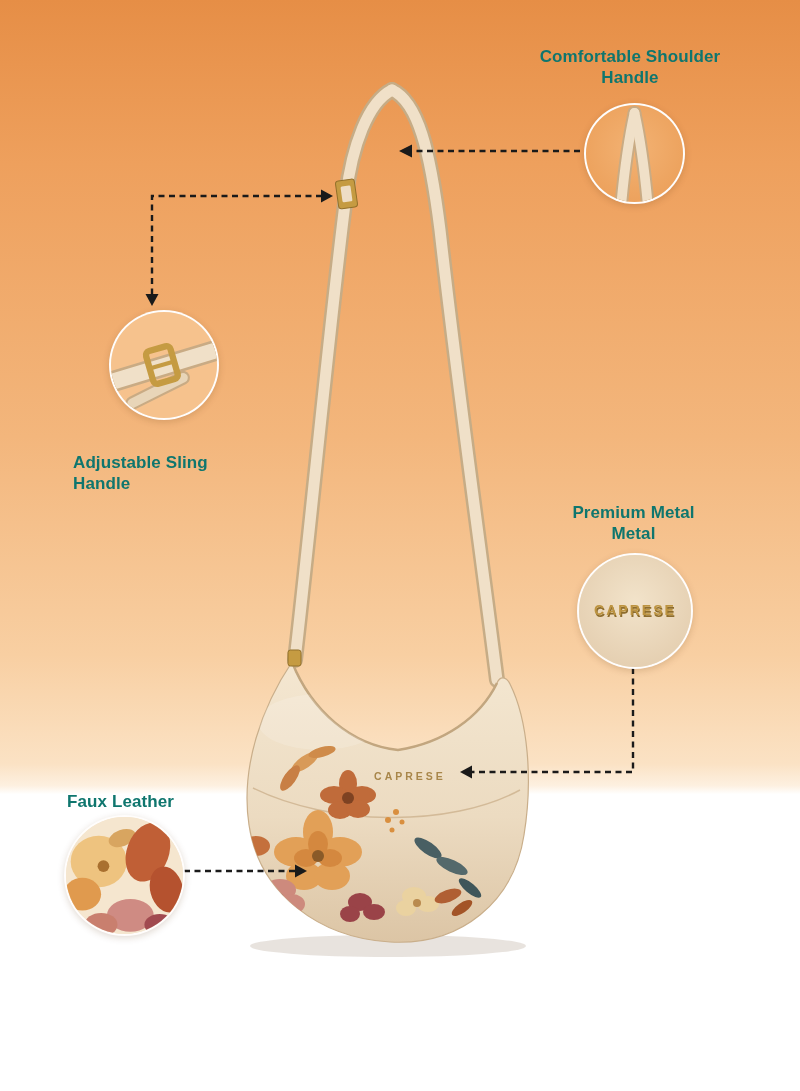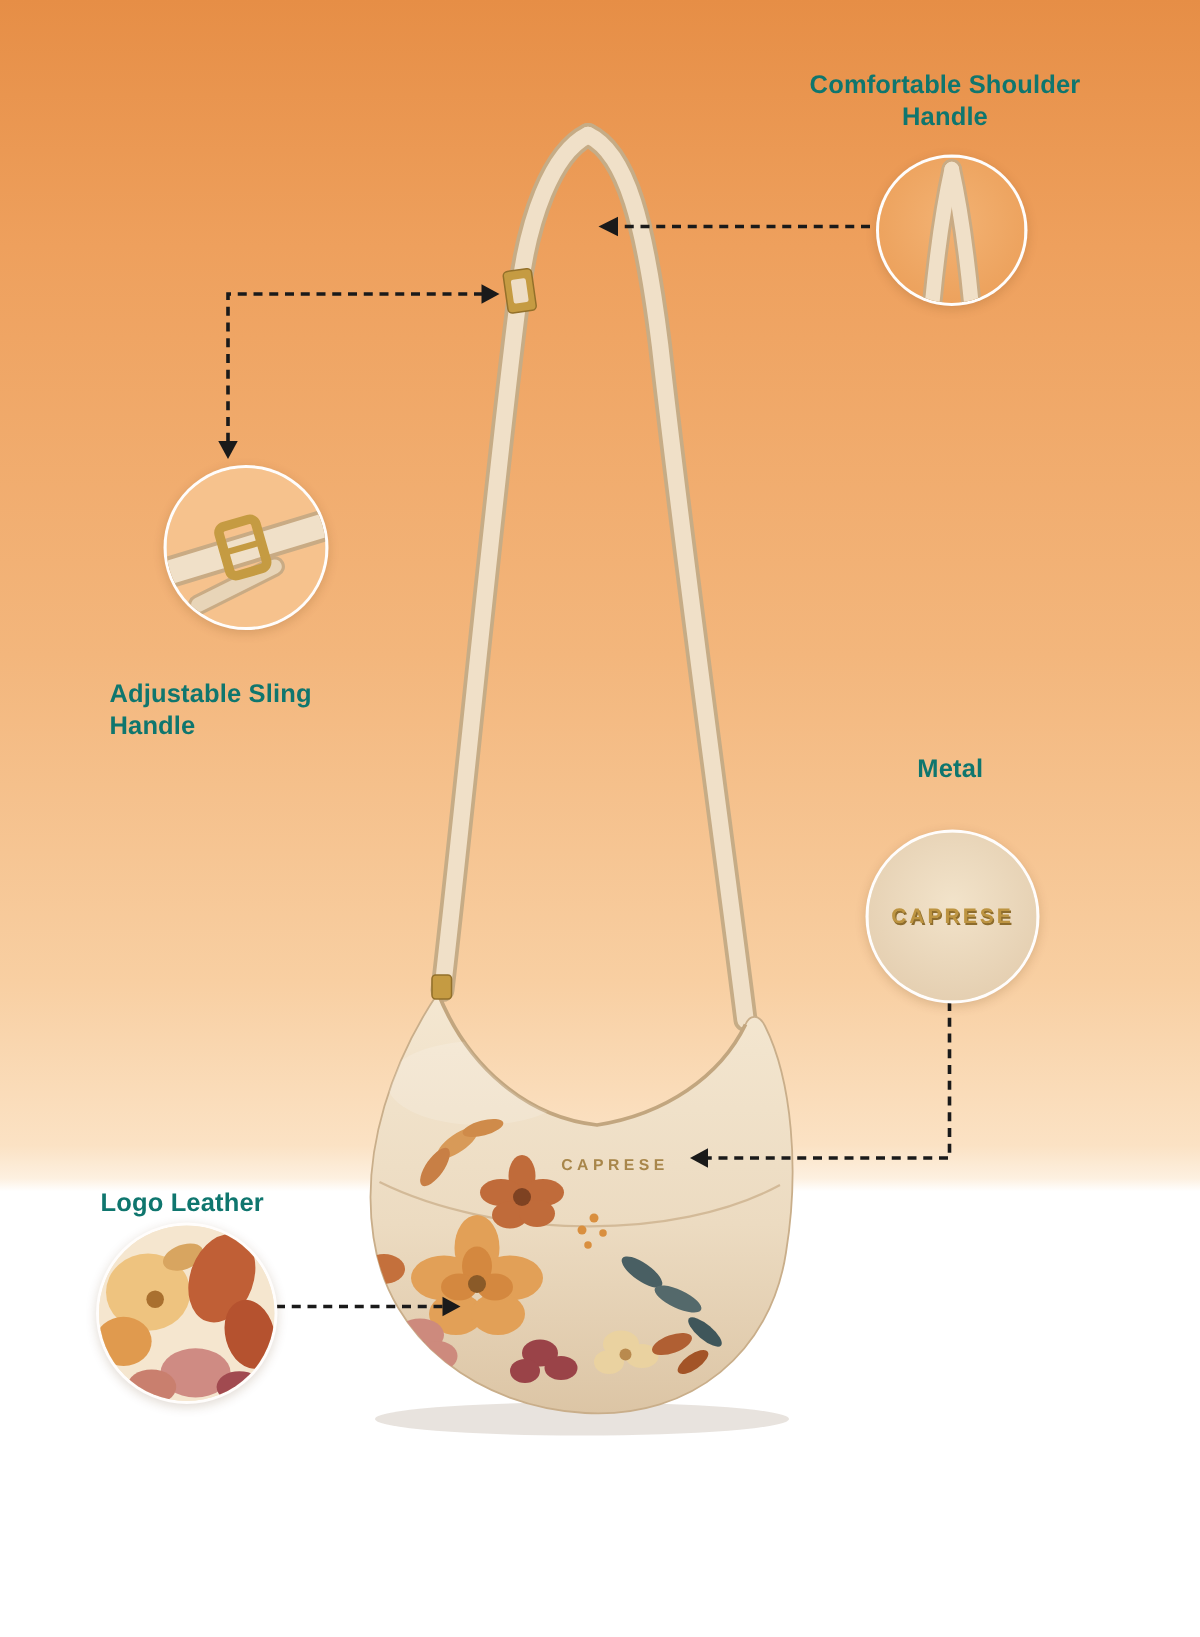--- a/index.html
+++ b/index.html
@@ -168,25 +168,26 @@
     <span>Comfortable Shoulder</span>
     <span>Handle</span>
   </div>
 
   <div class="label" style="left:73px;top:424px;width:190px;margin-top:28px;">
     <span>Adjustable Sling</span>
     <span>Handle</span>
   </div>
 
   <div class="label center" style="left:541px;top:502px;width:185px;">
+    <span>Premium Metal</span>
     <span>Metal</span>
   </div>
 
   <div class="label" style="left:67px;top:791px;width:160px;">
-    <span>Logo Leather</span>
+    <span>Faux Leather</span>
   </div>
 
   <div class="circle" style="left:584px;top:103px;width:97px;height:97px;">
     <svg viewBox="0 0 100 100">
       <defs>
         <radialGradient id="c1g" cx="0.5" cy="0.45" r="0.75">
           <stop offset="0" stop-color="#f3b273"></stop>
           <stop offset="1" stop-color="#ea9c55"></stop>
         </radialGradient>
       </defs>

